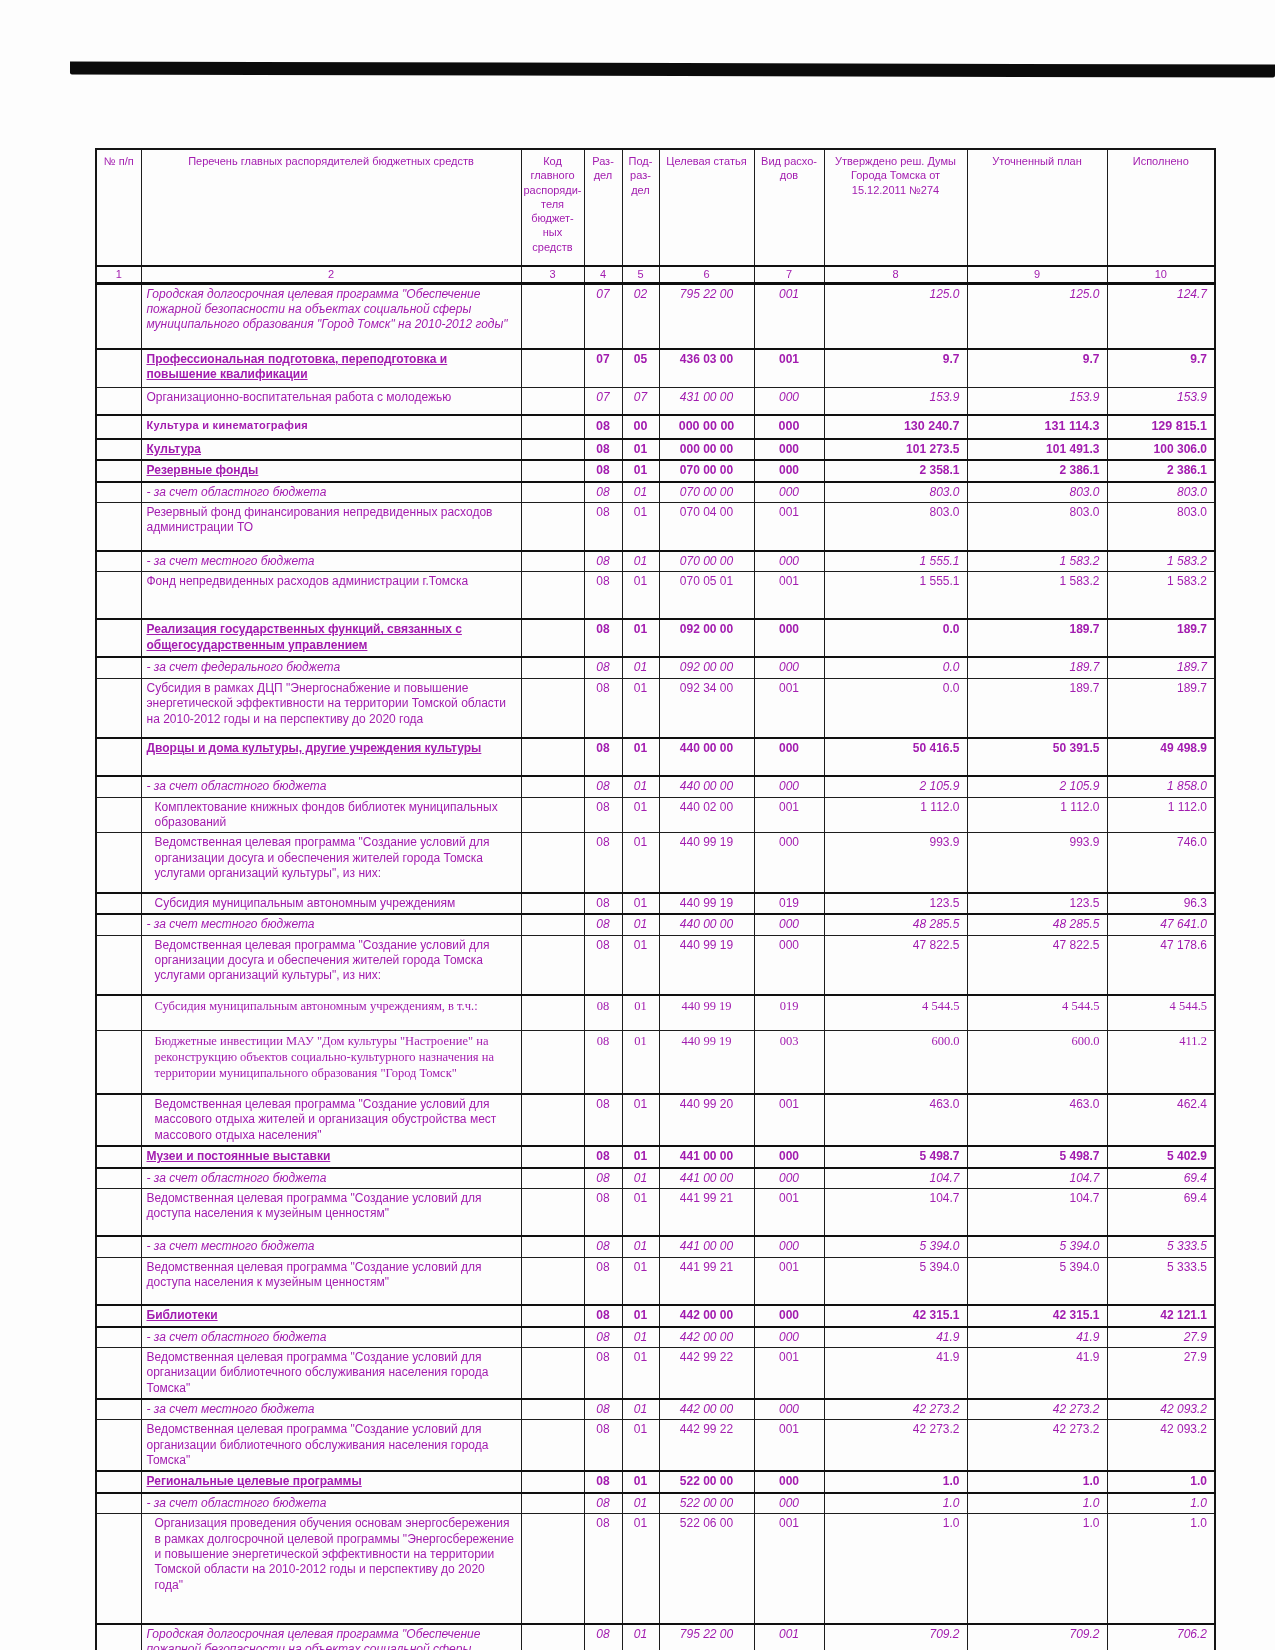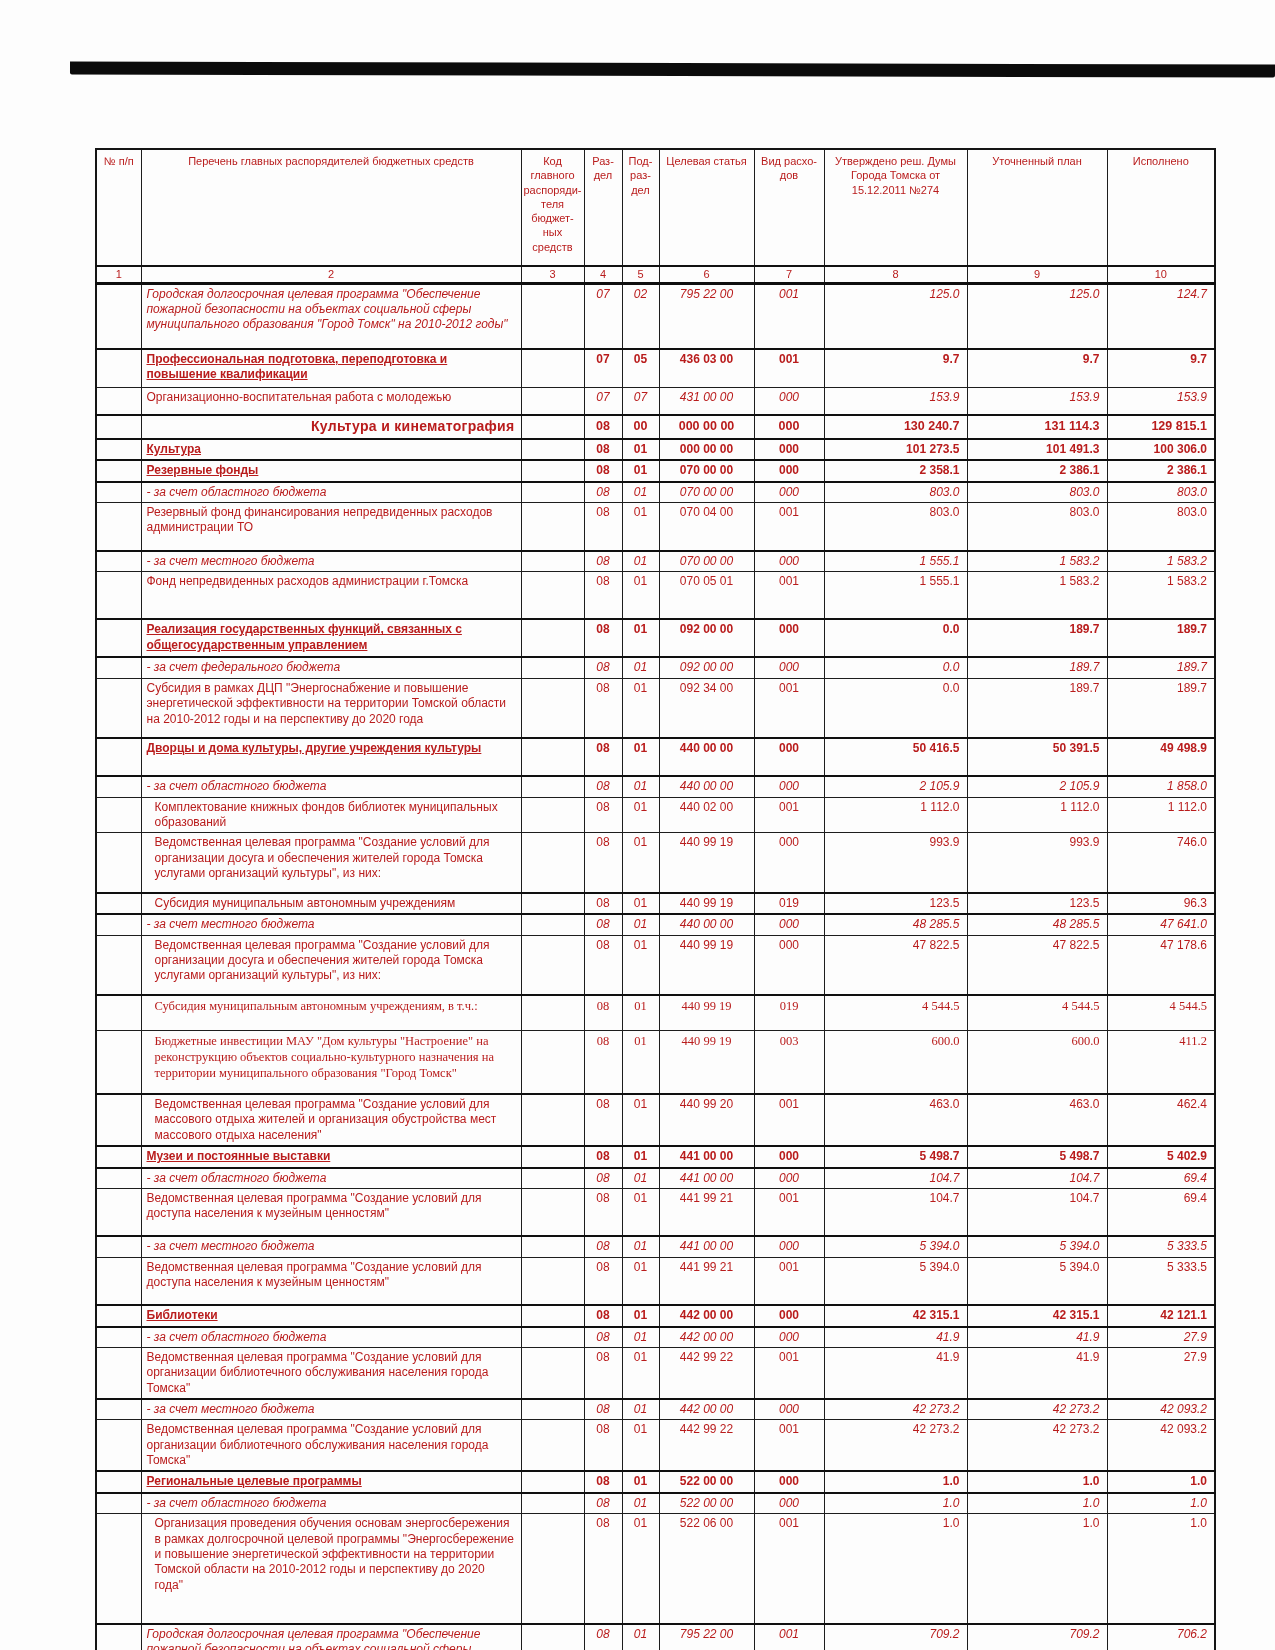--- a/index.html
+++ b/index.html
@@ -4,21 +4,21 @@
 <style>
   * { box-sizing: border-box; margin: 0; padding: 0; }
   html, body { background: #ffffff; }
   .page {
     position: relative;
     width: 1275px;
     height: 1650px;
     background: #fdfdfd;
     overflow: hidden;
     font-family: "Liberation Sans", sans-serif;
-    color: #b91c1c;
+    color: #a21caf;
   }
   .top-bar {
     position: absolute;
     left: 70px;
     top: 63px;
     width: 1205px;
     height: 13px;
     background: #0b0b0b;
     border-radius: 0 0 2px 2px;
     transform: rotate(0.15deg);
@@ -56,21 +56,21 @@
   tbody td { padding: 2px 3px; font-size: 12px; line-height: 1.28; }
   tbody td.name { text-align: left; padding-left: 5px; padding-right: 6px; }
   tbody td.code { text-align: center; }
   tbody td.val  { text-align: right; padding-right: 7px; }
   tbody tr.thick td { border-top-width: 2.6px; border-top-color: #0f0f0f; }
   
   tr.r-i td { font-style: italic; }
   tr.r-bu td { font-weight: bold; }
   tr.r-bu td.name { text-decoration: underline; font-size: 12px; }
   tr.r-big td { font-weight: bold; }
-  tr.r-big td.name { font-size: 14px; letter-spacing: 0.3px; text-align: right; }
+  tr.r-big td.name { font-size: 11px; letter-spacing: 0.3px; }
   tr.r-big td.val, tr.r-big td.code { font-size: 12.5px; }
   tr.r-serif td { font-family: "Liberation Serif", serif; font-size: 12.5px; }
   tr.vi td.val, tr.vi td.code { font-style: italic; }
   tr.ind td.name { padding-left: 13px; }
 </style>
 </head>
 <body>
 
 <div class="page">
   <div class="top-bar"></div>

